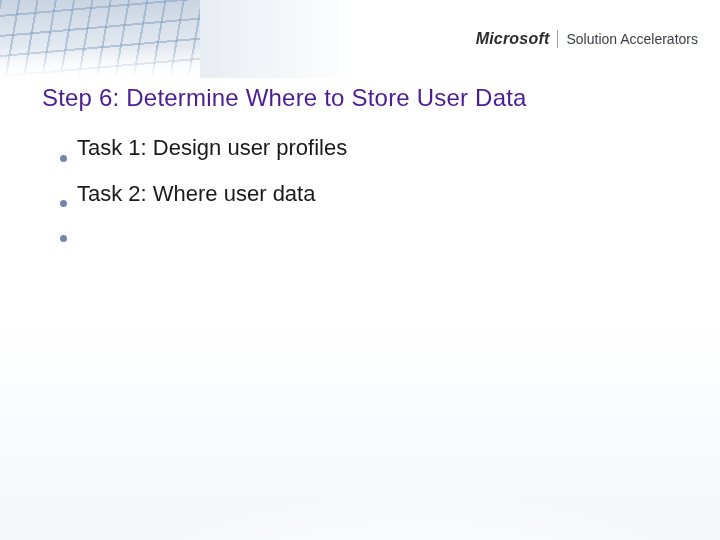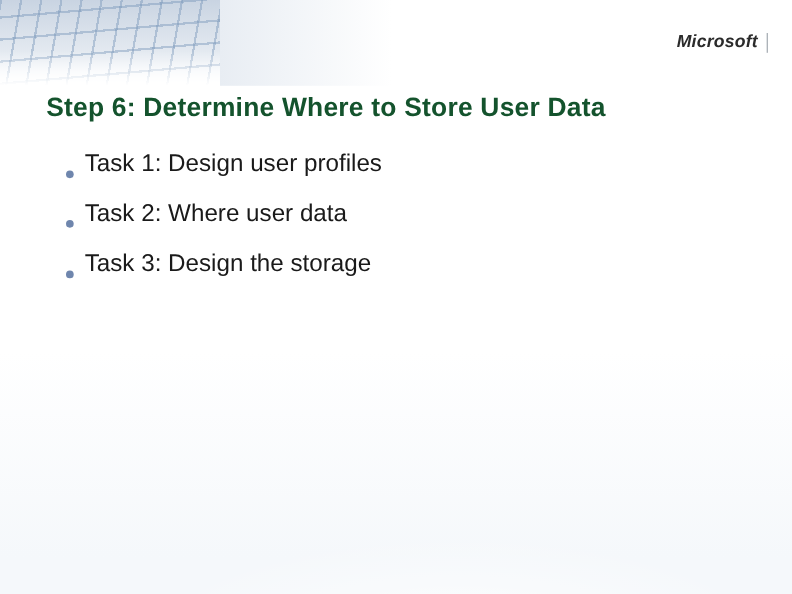--- a/index.html
+++ b/index.html
@@ -36,22 +36,22 @@
     color:#2b2b2b;
   }
   .brand .sep{width:1px;height:18px;background:#9aa1a8}
   .brand .sa{
     font-family:"Segoe UI",Tahoma,sans-serif;
     font-size:14px;color:#3a3f45;
   }
   
   .title{
     position:absolute;left:42px;top:84px;right:30px;
-    font-weight:700;font-size:24px;
-    color:#14532d;
+    font-weight:400;font-size:24px;
+    color:#4c1d95;
     letter-spacing:.2px;
   }
   
   .bullets{
     position:absolute;left:60px;top:134px;right:40px;
     display:flex;flex-direction:column;gap:18px;
   }
   .bullet{
     display:flex;align-items:flex-end;gap:10px;
     font-size:22px;color:#1a1a1a;line-height:1.25;
@@ -71,32 +71,32 @@
 </style>
 </head>
 <body>
 
 <div class="mesh"></div>
 <div class="mesh-fade"></div>
 
 <div class="brand">
   <span class="ms">Microsoft</span>
   <span class="sep"></span>
+  <span class="sa">Solution Accelerators</span>
 </div>
 
 <div class="title">Step 6: Determine Where to Store User Data</div>
 
 <div class="bullets">
   <div class="bullet">
     <span class="dot"></span>
     <span>Task 1: Design user profiles</span>
   </div>
   <div class="bullet">
     <span class="dot"></span>
     <span>Task 2: Where user data</span>
   </div>
   <div class="bullet">
     <span class="dot"></span>
-    <span>Task 3: Design the storage</span>
   </div>
 </div>
 
 <div class="glow"></div>
 
 </body></html>

